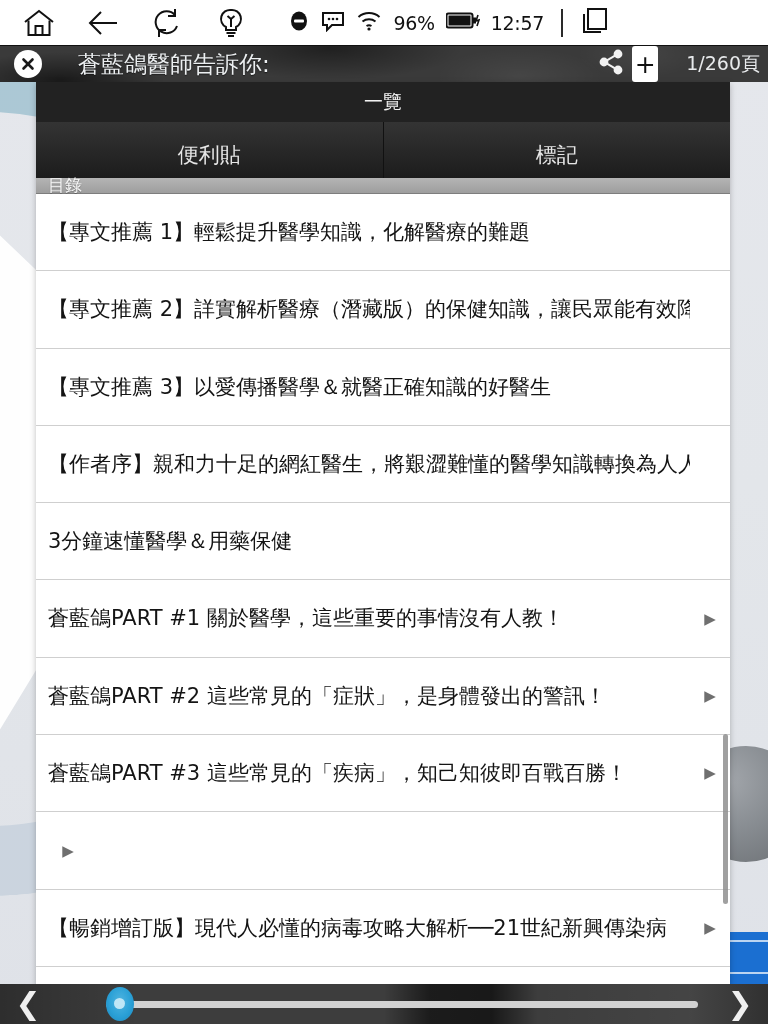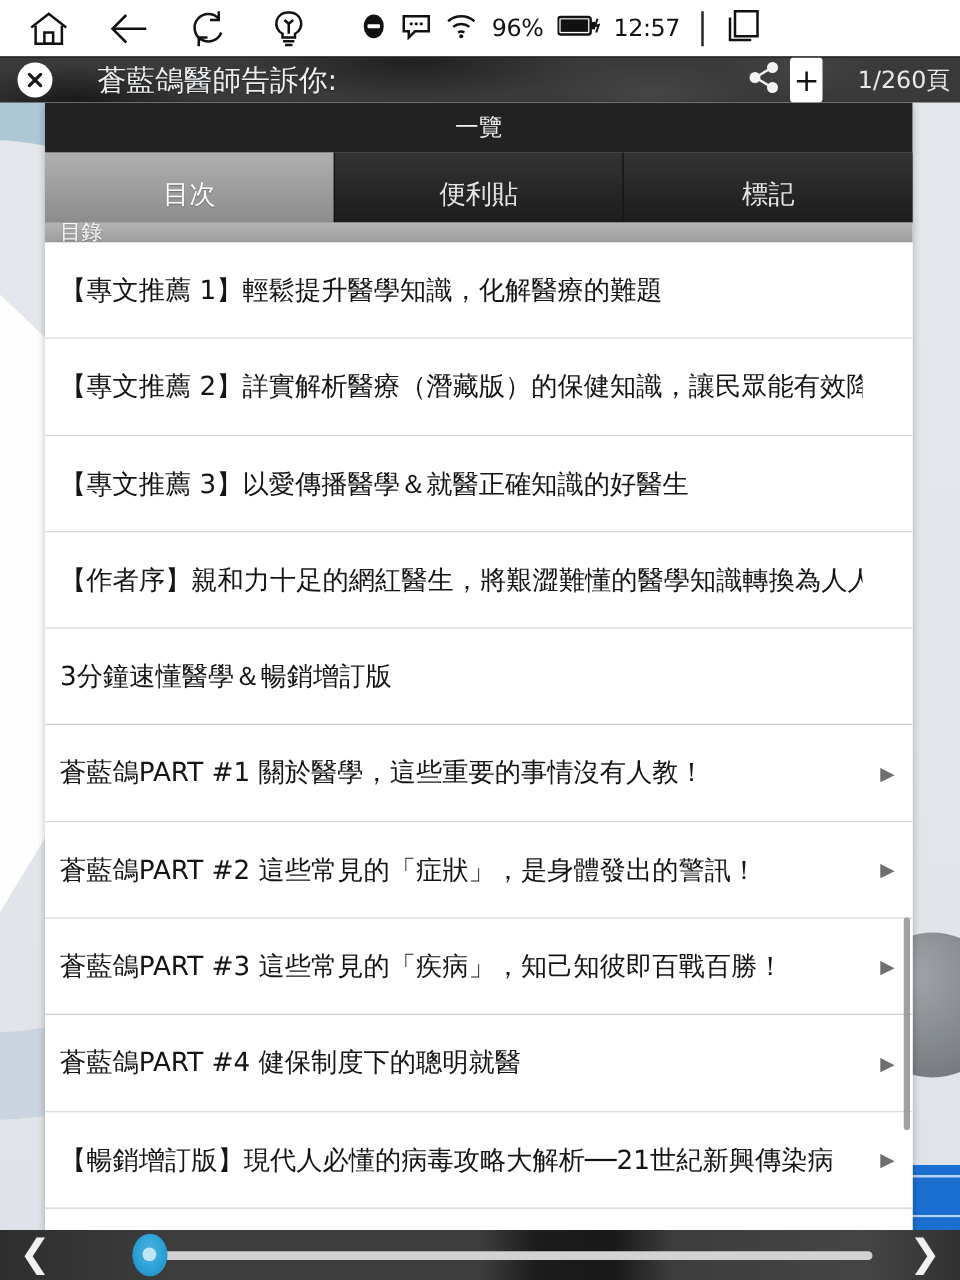--- a/index.html
+++ b/index.html
@@ -351,21 +351,20 @@
   <div id="page-indicator">1/260頁</div>
 </div>
 
 <div id="toc-panel">
 
   <div id="panel-title-bar">
     <span id="panel-title">一覽</span>
   </div>
 
   <div id="tab-strip">
-    <div class="tab active">目次</div>
     <div class="tab">便利貼</div>
     <div class="tab">標記</div>
   </div>
 
   <div id="section-header">
     <span>目錄</span>
   </div>
 
   <div id="toc-list">
 
@@ -379,37 +378,36 @@
     </div>
     <div class="toc-row">
       <div class="row-label">【專文推薦 3】以愛傳播醫學＆就醫正確知識的好醫生</div>
       <div class="row-arrow hidden">▶</div>
     </div>
     <div class="toc-row">
       <div class="row-label">【作者序】親和力十足的網紅醫生，將艱澀難懂的醫學知識轉換為人人都能理解的語言</div>
       <div class="row-arrow hidden">▶</div>
     </div>
     <div class="toc-row">
-      <div class="row-label">3分鐘速懂醫學＆暢銷增訂版</div>
+      <div class="row-label">3分鐘速懂醫學＆用藥保健</div>
       <div class="row-arrow hidden">▶</div>
     </div>
     <div class="toc-row">
       <div class="row-label">蒼藍鴿PART #1 關於醫學，這些重要的事情沒有人教！</div>
       <div class="row-arrow">▶</div>
     </div>
     <div class="toc-row">
       <div class="row-label">蒼藍鴿PART #2 這些常見的「症狀」，是身體發出的警訊！</div>
       <div class="row-arrow">▶</div>
     </div>
     <div class="toc-row">
       <div class="row-label">蒼藍鴿PART #3 這些常見的「疾病」，知己知彼即百戰百勝！</div>
       <div class="row-arrow">▶</div>
     </div>
     <div class="toc-row">
-      <div class="row-label">蒼藍鴿PART #4 健保制度下的聰明就醫</div>
       <div class="row-arrow">▶</div>
     </div>
     <div class="toc-row">
       <div class="row-label">【暢銷增訂版】現代人必懂的病毒攻略大解析──21世紀新興傳染病</div>
       <div class="row-arrow">▶</div>
     </div>
 
     <div id="list-scrollbar">
       <div id="list-scroll-thumb"></div>
     </div>

